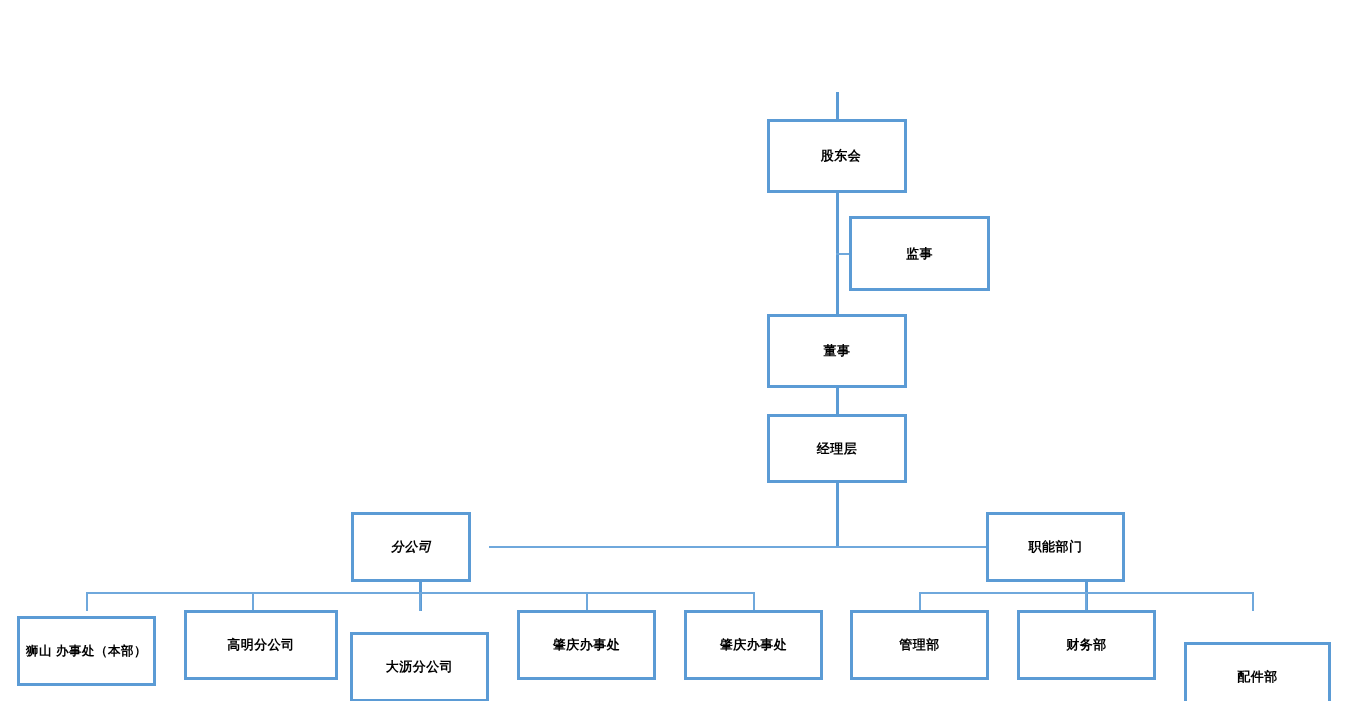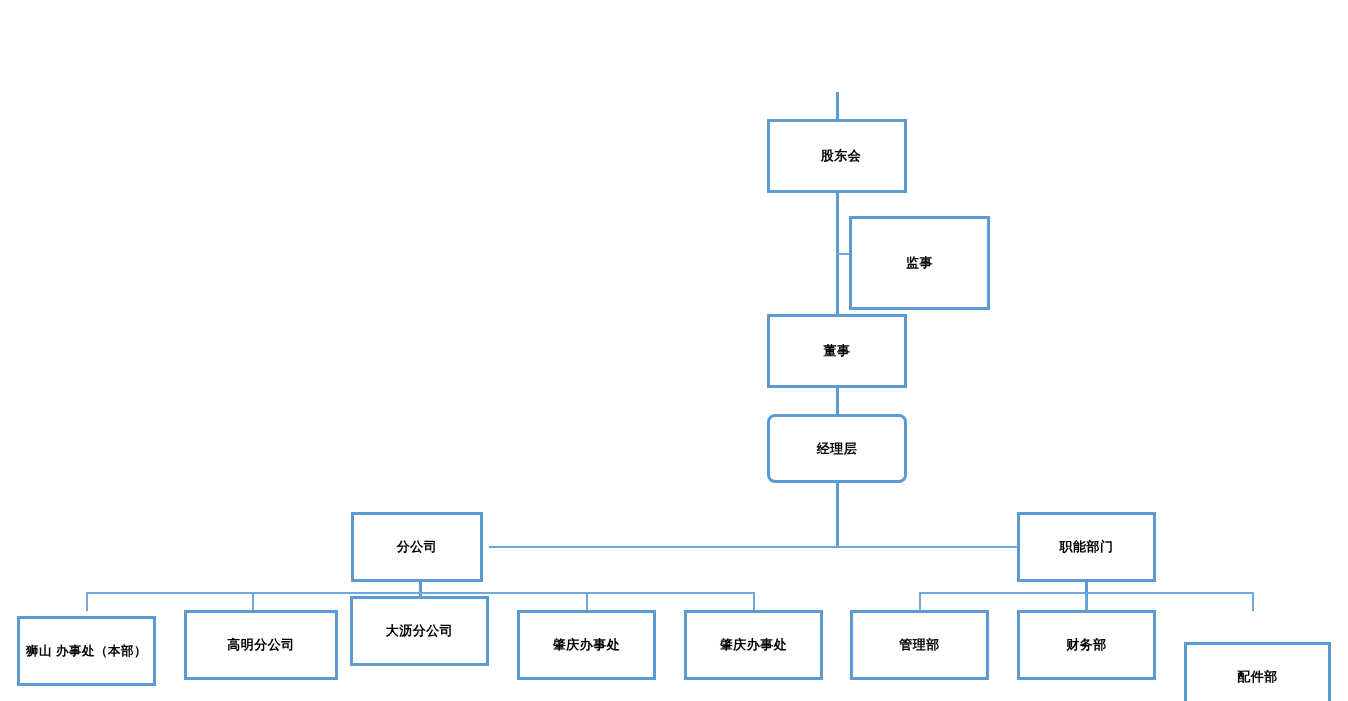--- a/index.html
+++ b/index.html
@@ -79,47 +79,47 @@
   <div class="conn conn-thin conn-h" style="left:919px; top:592px; width:334px;"></div>
   <div class="conn conn-thin conn-v" style="left:919px; top:592px; height:19px;"></div>
   <div class="conn conn-thin conn-v" style="left:1085px; top:592px; height:19px;"></div>
   <div class="conn conn-thin conn-v" style="left:1252px; top:592px; height:19px;"></div>
 
 
   <div class="node" style="left:767px; top:119px; width:140px; height:74px;padding-left:8px;">
     <span class="node-label">股东会</span>
   </div>
 
-  <div class="node" style="left:849px; top:216px; width:141px; height:94px;text-align:center;">
+  <div class="node" style="left:849px; top:216px; width:141px; height:75px;text-align:center;">
     <span class="node-label">监事</span>
   </div>
 
   <div class="node" style="left:767px; top:314px; width:140px; height:74px;">
     <span class="node-label">董事</span>
   </div>
 
-  <div class="node" style="left:767px; top:414px; width:140px; height:69px;border-radius:8px;">
+  <div class="node" style="left:767px; top:414px; width:140px; height:69px;">
     <span class="node-label">经理层</span>
   </div>
 
-  <div class="node" style="left:351px; top:512px; width:132px; height:70px;">
+  <div class="node" style="left:351px; top:512px; width:120px; height:70px;font-style:italic;">
     <span class="node-label">分公司</span>
   </div>
 
-  <div class="node" style="left:1017px; top:512px; width:139px; height:70px;align-items:center;">
+  <div class="node" style="left:986px; top:512px; width:139px; height:70px;align-items:center;">
     <span class="node-label">职能部门</span>
   </div>
 
   <div class="node" style="left:17px; top:610px; width:139px; height:70px;margin-top:6px;">
     <span class="node-label small">狮山 办事处（本部）</span>
   </div>
   <div class="node" style="left:184px; top:610px; width:154px; height:70px;">
     <span class="node-label">高明分公司</span>
   </div>
-  <div class="node" style="left:350px; top:596px; width:139px; height:70px;">
+  <div class="node" style="left:350px; top:632px; width:139px; height:70px;">
     <span class="node-label">大沥分公司</span>
   </div>
   <div class="node" style="left:517px; top:610px; width:139px; height:70px;">
     <span class="node-label">肇庆办事处</span>
   </div>
   <div class="node" style="left:684px; top:610px; width:139px; height:70px;">
     <span class="node-label">肇庆办事处</span>
   </div>
 
   <div class="node" style="left:1017px; top:610px; width:139px; height:70px;">

